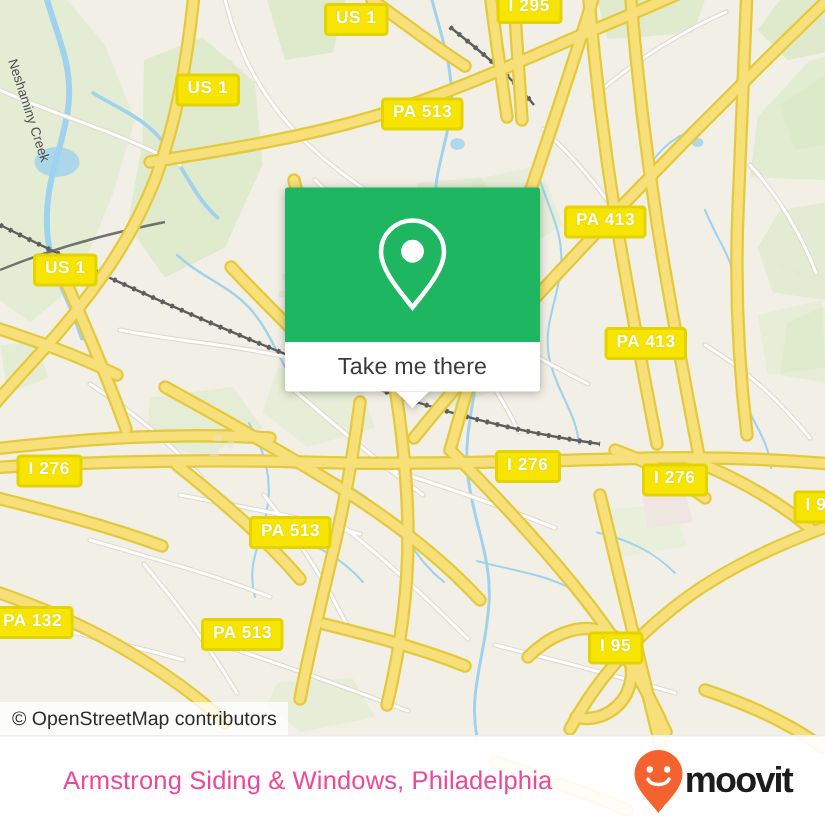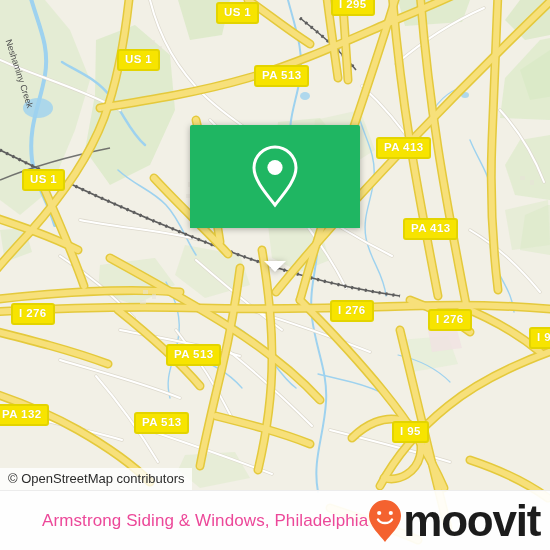--- a/index.html
+++ b/index.html
@@ -131,21 +131,21 @@
     letter-spacing: 0.1px;
     white-space: nowrap;
     margin-left: 20px;
   }
   #brand {
     display: flex;
     align-items: center;
     gap: 1px;
   }
   #brand-wordmark {
-    font-size: 44px;
+    font-size: 24px;
     font-weight: bold;
     color: #1c1c1c;
     letter-spacing: -1.2px;
     line-height: 35px;
   }
 </style>
 </head>
 <body>
 
 <div id="app">
@@ -393,20 +393,21 @@
     <div class="shield" style="left:392px; top:421px;">I 95</div>
   </div>
 
   <div id="popup">
     <div id="popup-image">
       <svg width="56" height="70" viewBox="0 0 56 70">
         <path d="M28 5 C16.5 5 7 14.3 7 25.8 C7 38.5 20 52.5 28 63 C36 52.5 49 38.5 49 25.8 C49 14.3 39.5 5 28 5 Z" fill="none" stroke="#ffffff" stroke-width="3"></path>
         <circle cx="28" cy="25.5" r="7.6" fill="#ffffff"></circle>
       </svg>
     </div>
+    <div id="popup-label">Take me there</div>
     <div id="popup-tail"></div>
   </div>
 
   <div id="attribution">© OpenStreetMap contributors</div>
 
   <div id="bottom-bar">
     <div id="place-title">Armstrong Siding &amp; Windows, Philadelphia</div>
     <div id="brand">
       <svg width="34" height="44" viewBox="0 0 34 44">
         <path d="M17 1 C8.2 1 1 8.2 1 17 C1 27 12 36 17 43 C22 36 33 27 33 17 C33 8.2 25.8 1 17 1 Z" fill="#f4622f"></path>

